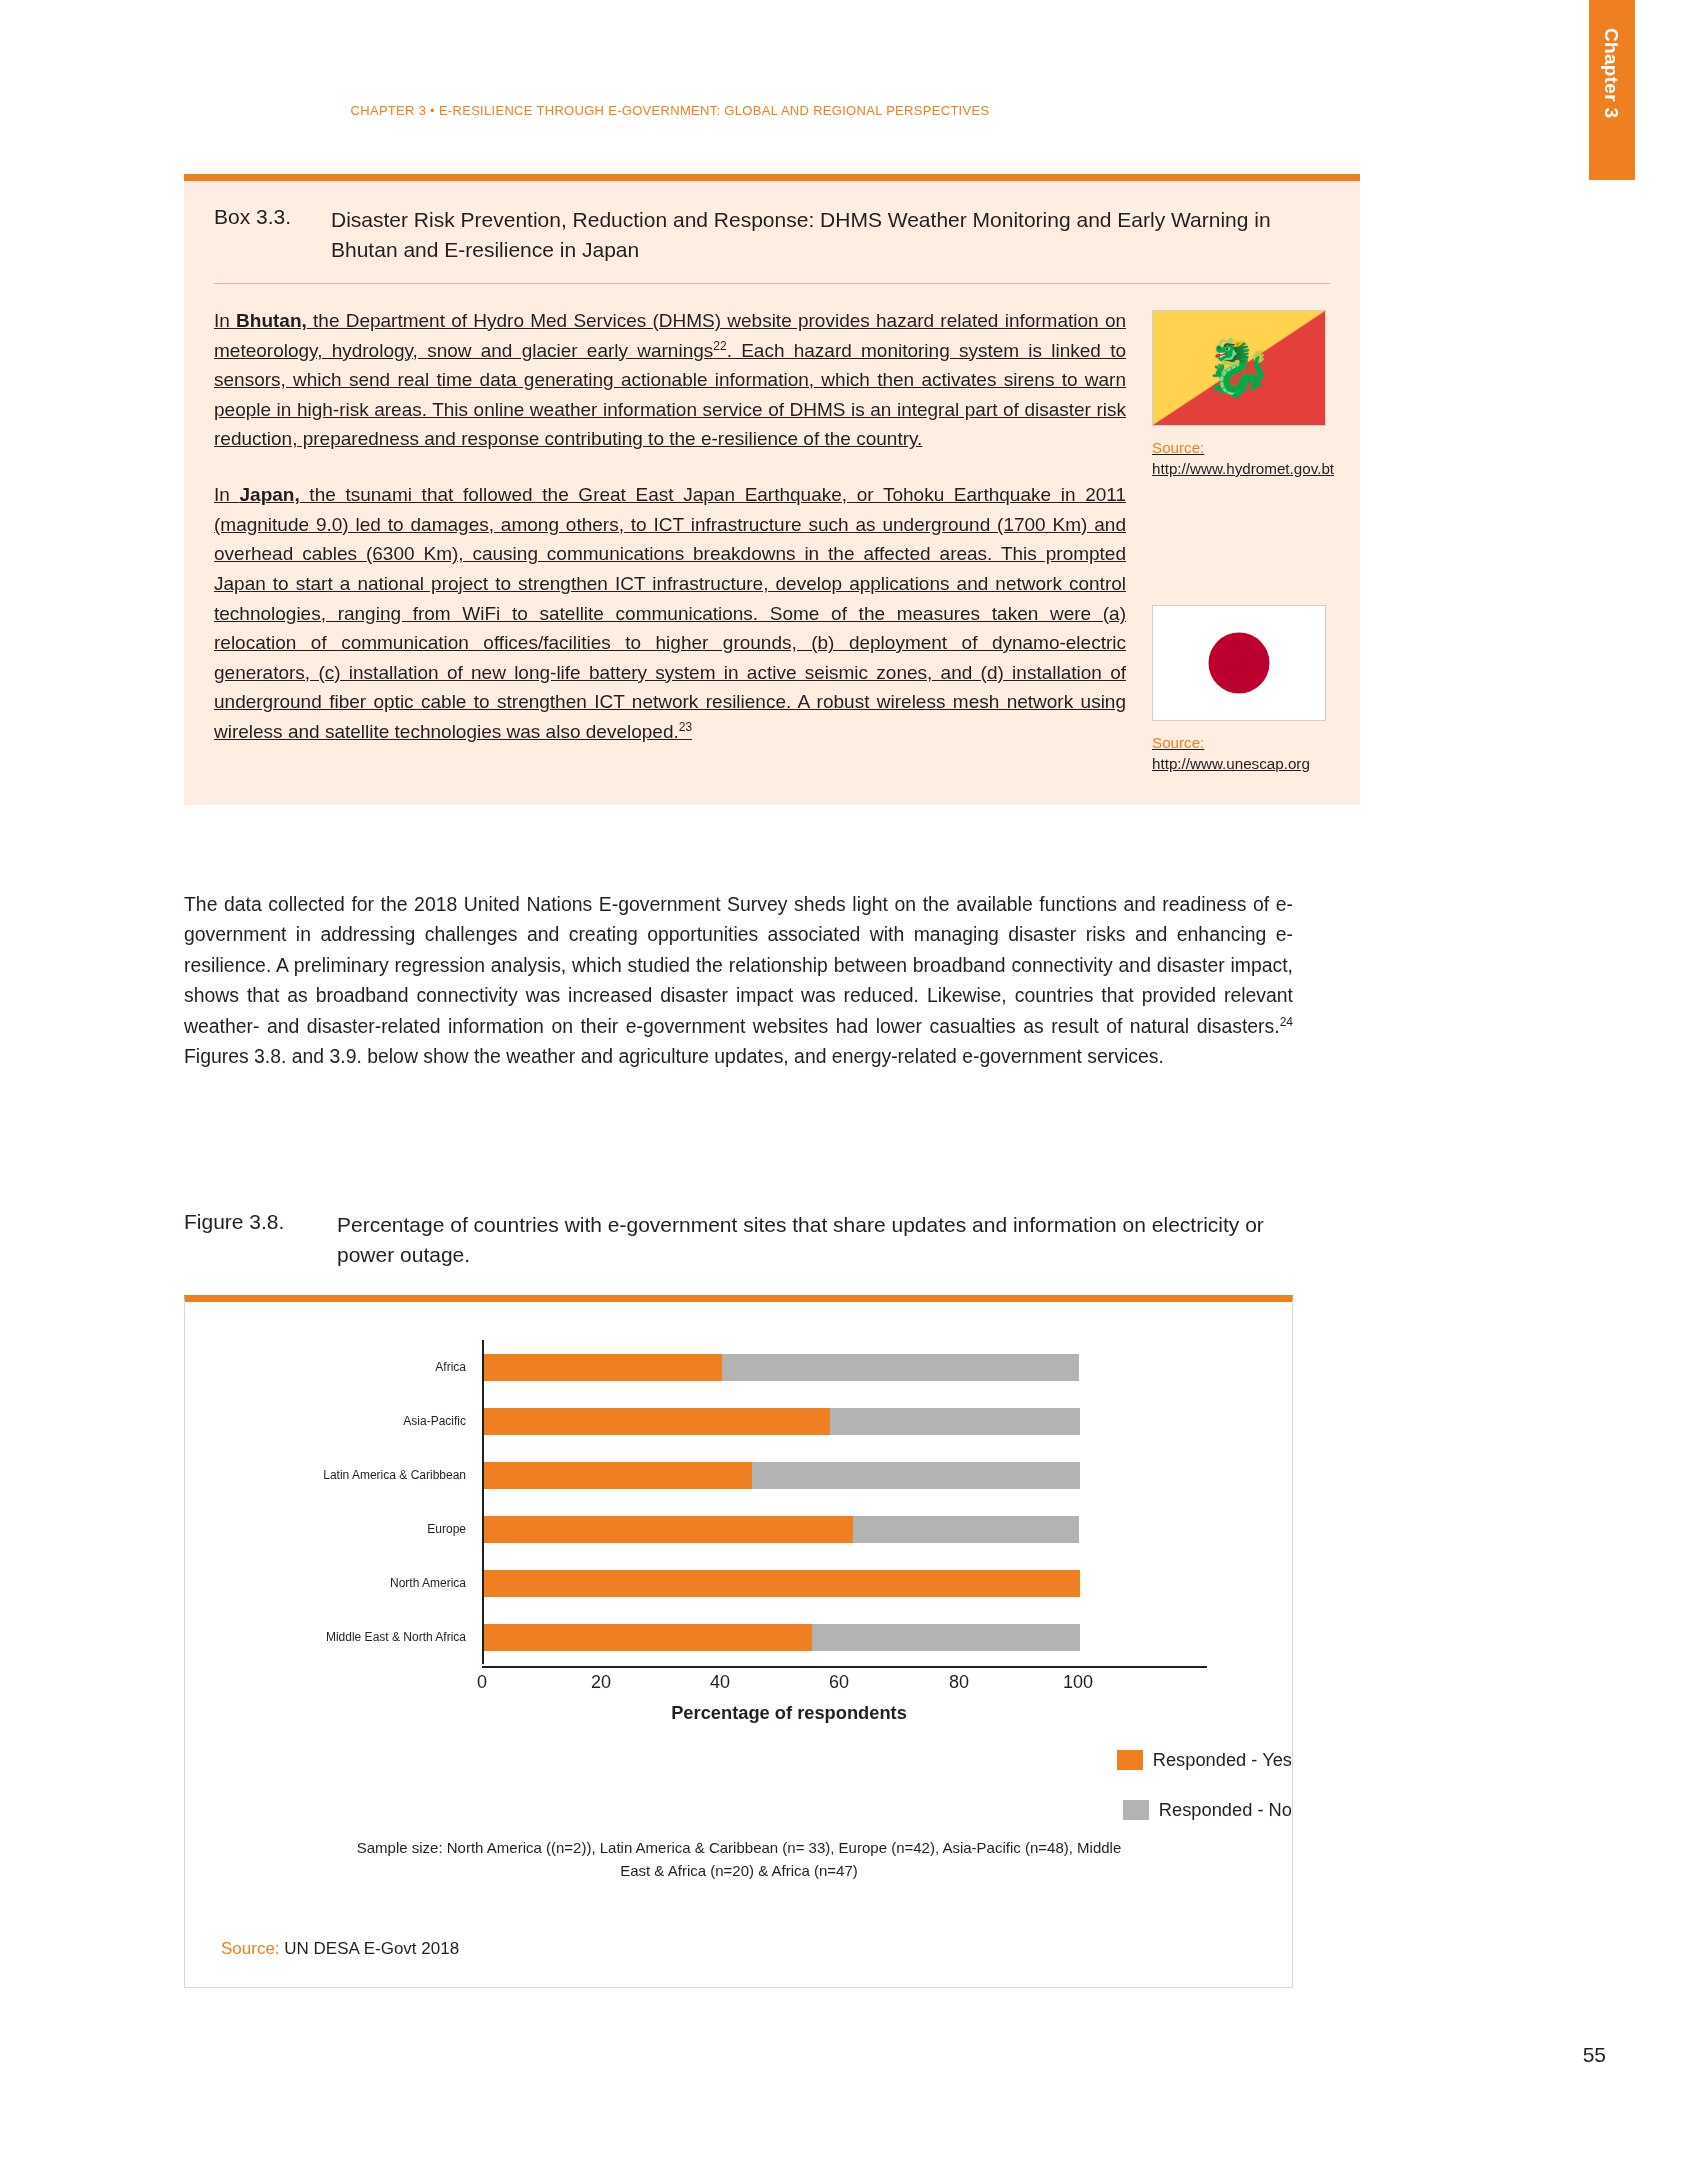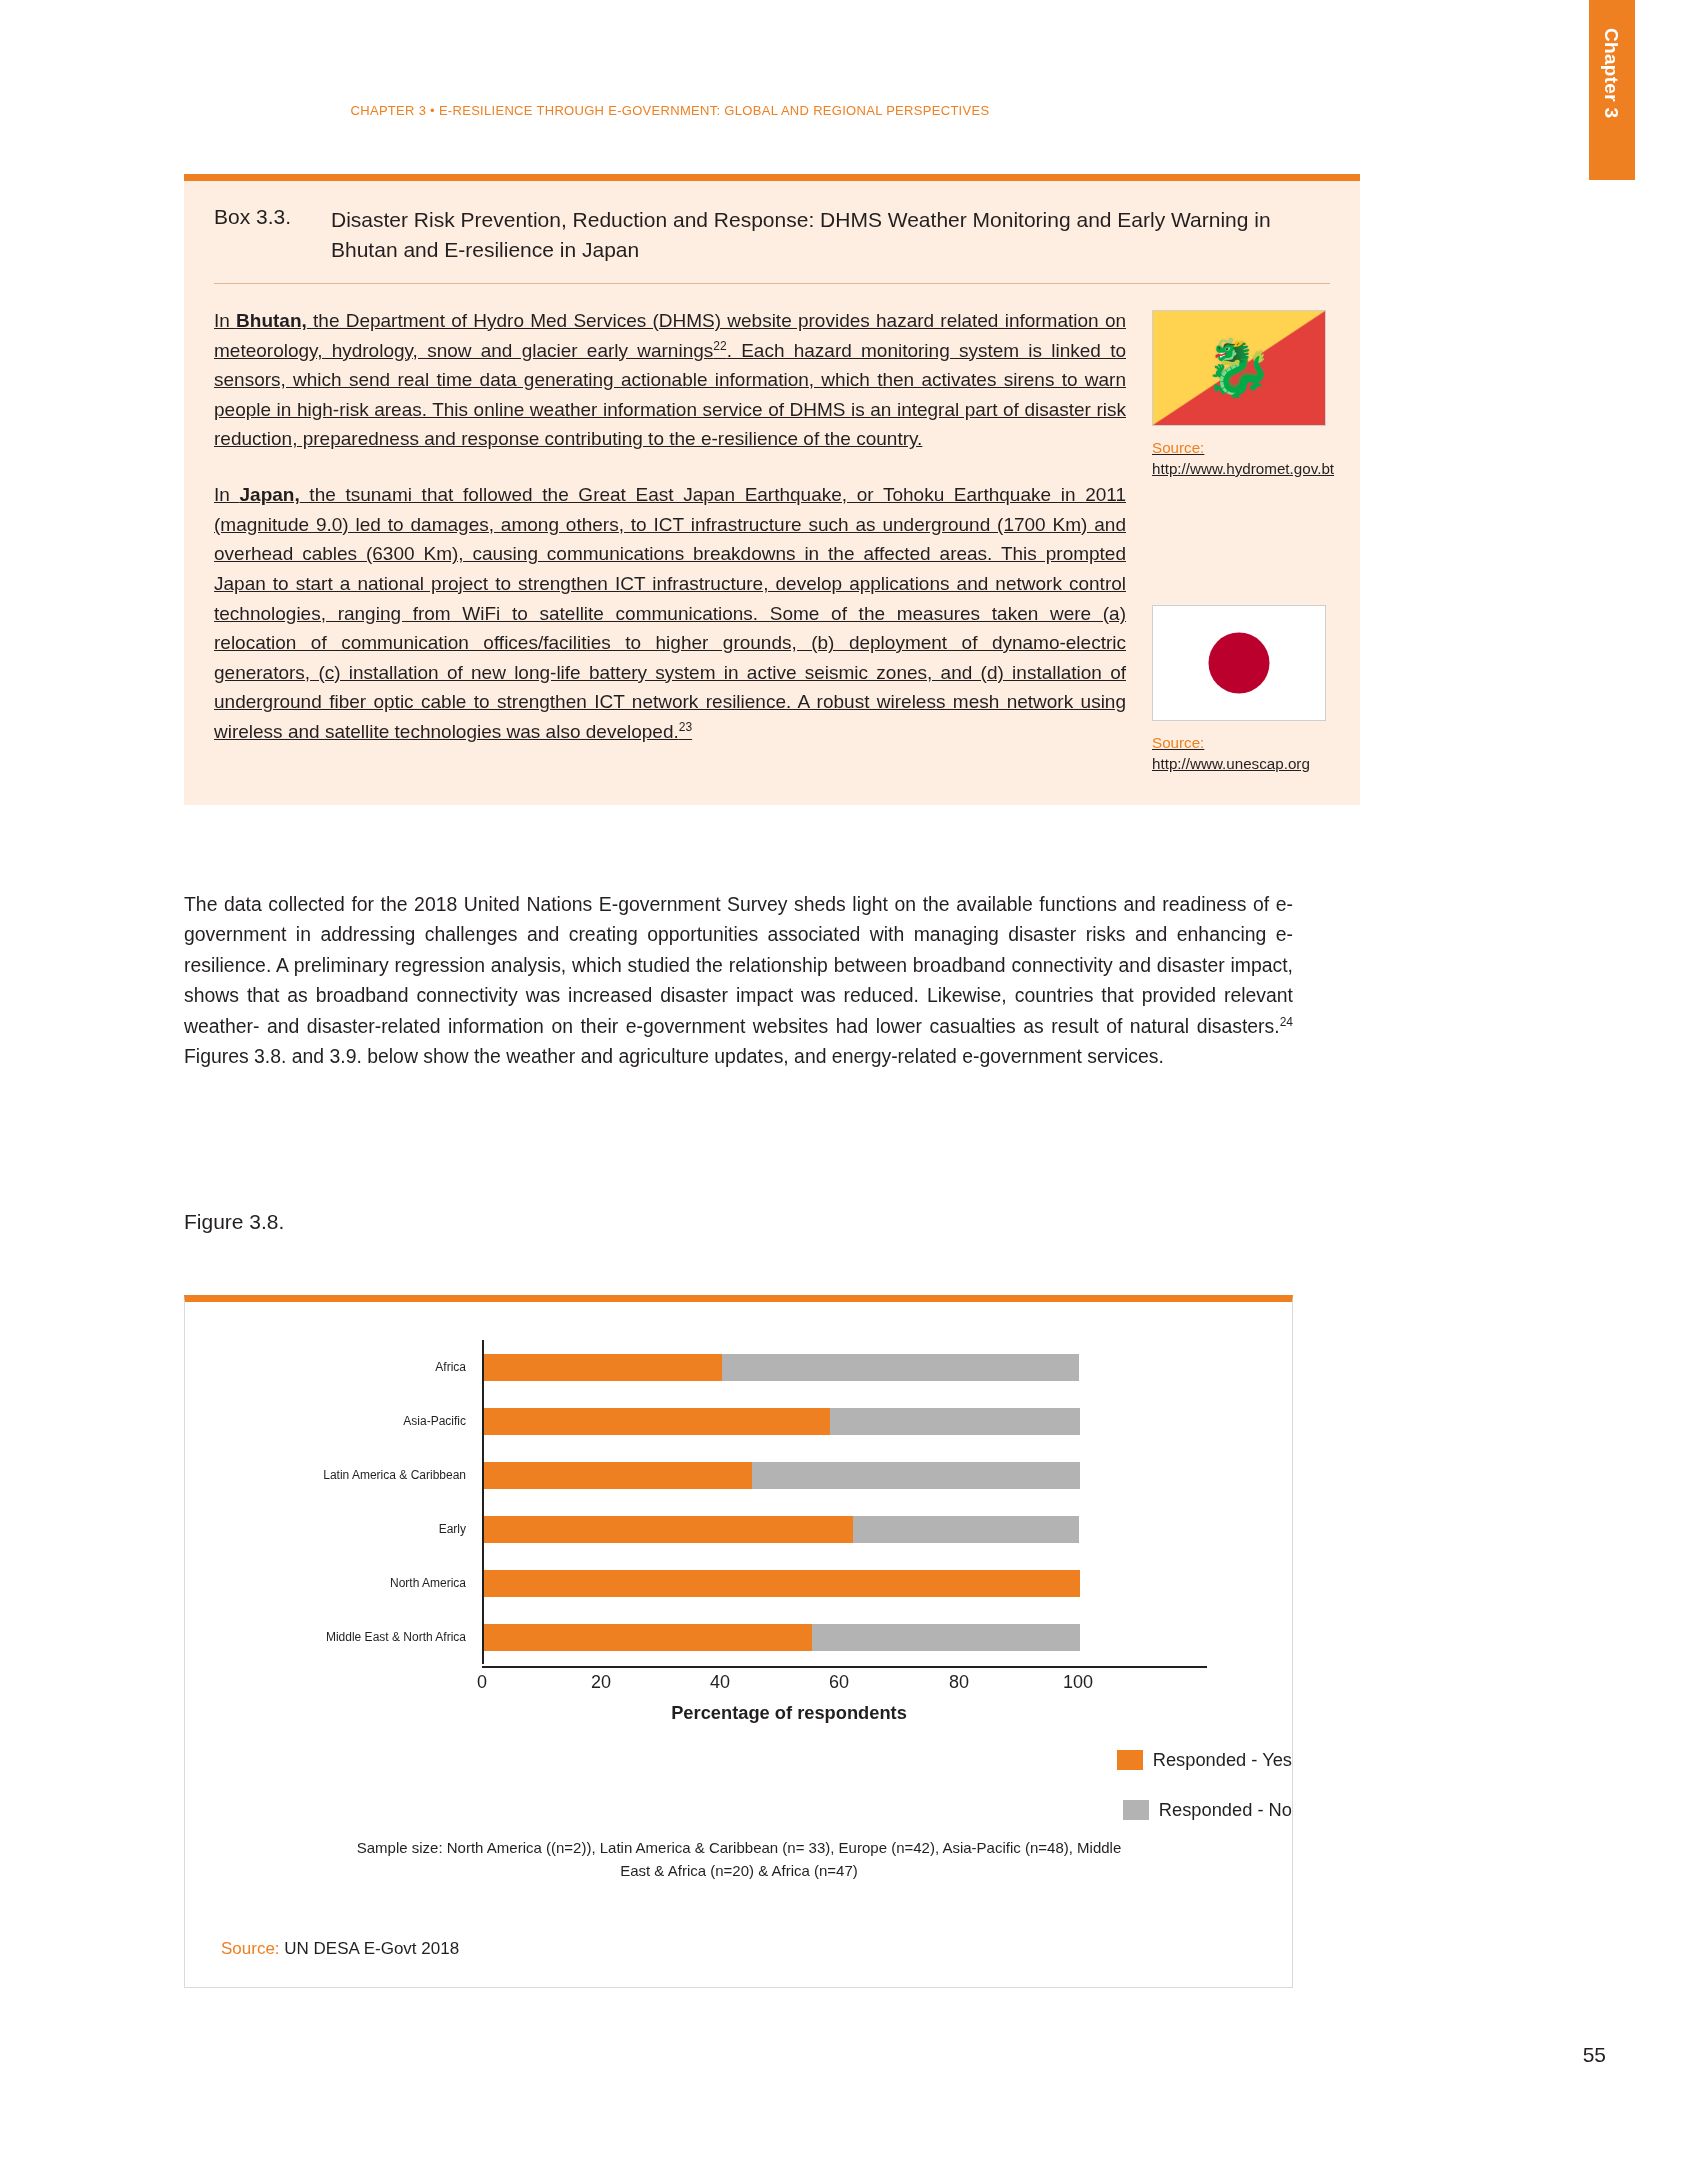--- a/index.html
+++ b/index.html
@@ -328,20 +328,21 @@
       </div>
       <div class="src"><span class="k">Source:</span><span> http://www.unescap.org</span></div>
     </div>
   </div>
 </div>
 
 <div class="body-para"><span>The data collected for the 2018 United Nations E-government Survey sheds light on the available functions and readiness of e-government in addressing challenges and creating opportunities associated with managing disaster risks and enhancing e-resilience. A preliminary regression analysis, which studied the relationship between broadband connectivity and disaster impact, shows that as broadband connectivity was increased disaster impact was reduced. Likewise, countries that provided relevant weather- and disaster-related information on their e-government websites had lower casualties as result of natural disasters.</span><sup>24</sup><span> Figures 3.8. and 3.9. below show the weather and agriculture updates, and energy-related e-government services.</span></div>
 
 <div class="fig-caption">
   <div class="lbl">Figure 3.8.</div>
+  <div class="ttl">Percentage of countries with e-government sites that share updates and information on electricity or power outage.</div>
 </div>
 
 <div class="figure">
   <div class="chart">
     <div class="chart-rows" id="chart-rows">
         <div class="row">
           <div class="cat">Africa</div>
           <div class="track">
             <div class="bar yes" style="left: 0px; width: 238px; background: rgb(239, 128, 34);"></div>
             <div class="bar no" style="left: 238px; width: 357px; background: rgb(179, 179, 179);"></div>
@@ -355,21 +356,21 @@
           </div>
         </div>
         <div class="row">
           <div class="cat">Latin America &amp; Caribbean</div>
           <div class="track">
             <div class="bar yes" style="left: 0px; width: 268px; background: rgb(239, 128, 34);"></div>
             <div class="bar no" style="left: 268px; width: 328px; background: rgb(179, 179, 179);"></div>
           </div>
         </div>
         <div class="row">
-          <div class="cat">Early</div>
+          <div class="cat">Europe</div>
           <div class="track">
             <div class="bar yes" style="left: 0px; width: 369px; background: rgb(239, 128, 34);"></div>
             <div class="bar no" style="left: 369px; width: 226px; background: rgb(179, 179, 179);"></div>
           </div>
         </div>
         <div class="row">
           <div class="cat">North America</div>
           <div class="track">
             <div class="bar yes" style="left: 0px; width: 596px; background: rgb(239, 128, 34);"></div>
           </div>

